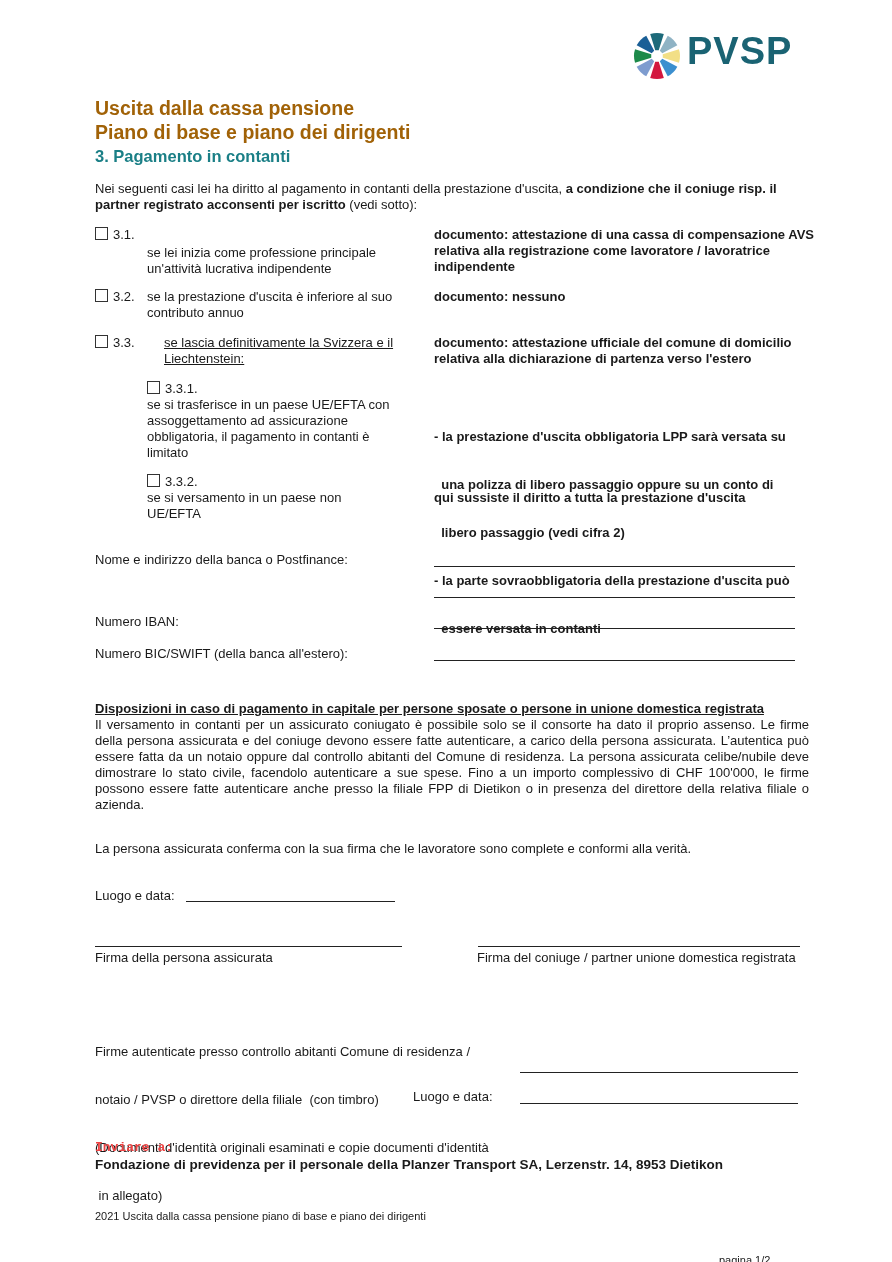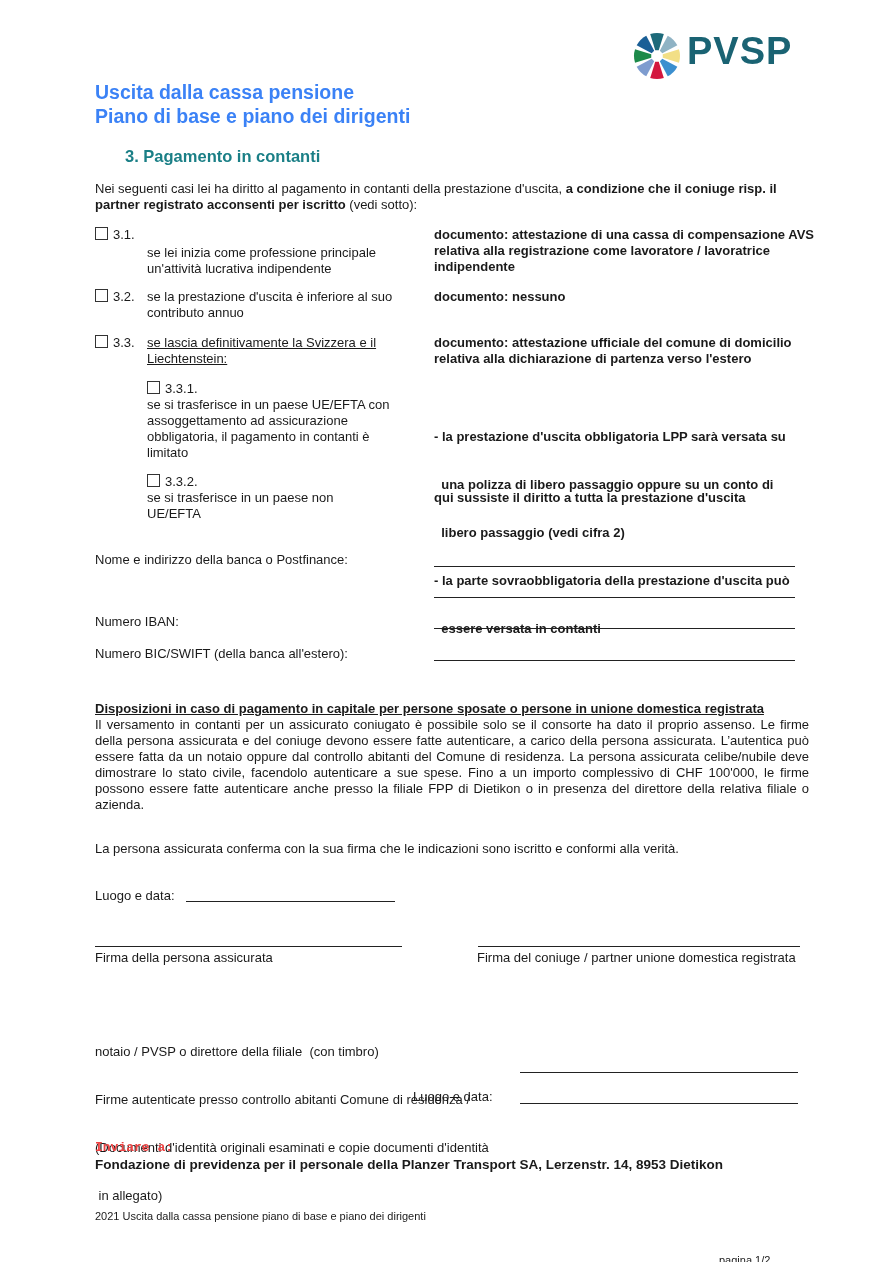--- a/index.html
+++ b/index.html
@@ -1,21 +1,21 @@
 <!DOCTYPE html>
 <html><head>
 <meta charset="utf-8">
 <style>
   html, body { margin:0; padding:0; background:#ffffff; }
   body { width:892px; height:1262px; position:relative; overflow:hidden;
          font-family:"Liberation Sans", sans-serif; color:#1a1a1a; font-size:13px; }
   .abs { position:absolute; }
   .teal { color:#ef4444;font-family:Liberation Mono, monospace; }
-  .title { left:95px; top:80px; font-size:19.5px; font-weight:bold; line-height:24px; color:#3b82f6; }
-  .section { left:95px; top:147px; font-size:16.5px; font-weight:bold; color:#1a7f86;margin-left:30px; }
+  .title { left:95px; top:96px; font-size:19.5px; font-weight:bold; line-height:24px; color:#a16207; }
+  .section { left:95px; top:147px; font-size:16.5px; font-weight:bold; color:#1a7f86; }
   .intro { left:95px; top:181px; width:720px; line-height:16px; }
   .b { font-weight:bold; }
   .u { text-decoration:underline; }
   .row { line-height:16px; }
   .cb { display:inline-block; width:11px; height:11px; border:1px solid #333; vertical-align:-1px; margin-right:5px; }
   .num { left:95px; }
   .lt { left:147px; width:260px; }
   .rt { left:434px; width:390px; font-weight:bold; }
   .line { position:absolute; border-bottom:1px solid #222; height:0; }
   .para { left:95px; top:701px; width:714px; line-height:16px; text-align:justify; }
@@ -51,63 +51,63 @@
 
 <div class="abs row num" style="top:227px;"><span class="cb"></span><span>3.1.</span></div>
 <div class="abs row lt" style="top:227px;margin-top:18px;">se lei inizia come professione principale un'attività lucrativa indipendente</div>
 <div class="abs row rt" style="top:227px;">documento: attestazione di una cassa di compensazione AVS relativa alla registrazione come lavoratore / lavoratrice indipendente</div>
 
 <div class="abs row num" style="top:289px;"><span class="cb"></span><span>3.2.</span></div>
 <div class="abs row lt" style="top:289px;">se la prestazione d'uscita è inferiore al suo contributo annuo</div>
 <div class="abs row rt" style="top:289px;">documento: nessuno</div>
 
 <div class="abs row num" style="top:335px;"><span class="cb"></span><span>3.3.</span></div>
-<div class="abs row lt u" style="top:335px;width:245px;">se lascia definitivamente la Svizzera e il Liechtenstein:</div>
+<div class="abs row lt u" style="top:335px;width:245px;margin-left:17px;">se lascia definitivamente la Svizzera e il Liechtenstein:</div>
 <div class="abs row rt" style="top:335px;">documento: attestazione ufficiale del comune di domicilio relativa alla dichiarazione di partenza verso l'estero</div>
 
 <div class="abs row" style="left:147px;top:381px;"><span class="cb"></span><span>3.3.1.</span></div>
 <div class="abs row" style="left:147px;top:397px;width:250px;">se si trasferisce in un paese UE/EFTA con assoggettamento ad assicurazione obbligatoria, il pagamento in contanti è limitato</div>
 <div class="abs row rt" style="top:397px;white-space:pre;">
   <div>- la prestazione d'uscita obbligatoria LPP sarà versata su</div>
   <div>  una polizza di libero passaggio oppure su un conto di</div>
   <div>  libero passaggio (vedi cifra 2)</div>
   <div>- la parte sovraobbligatoria della prestazione d'uscita può</div>
   <div>  essere versata in contanti</div>
 </div>
 
 <div class="abs row" style="left:147px;top:474px;"><span class="cb"></span><span>3.3.2.</span></div>
-<div class="abs row" style="left:147px;top:490px;width:200px;">se si trasferisce in un paese non UE/EFTA</div>
+<div class="abs row" style="left:147px;top:490px;width:200px;">se si versamento in un paese non UE/EFTA</div>
 <div class="abs row rt" style="top:490px;">qui sussiste il diritto a tutta la prestazione d'uscita</div>
 
 <div class="abs" style="left:95px;top:552px;">Nome e indirizzo della banca o Postfinance:</div>
 <div class="line" style="left:434px;top:566px;width:361px;"></div>
 <div class="line" style="left:434px;top:597px;width:361px;"></div>
 <div class="abs" style="left:95px;top:614px;">Numero IBAN:</div>
 <div class="line" style="left:434px;top:628px;width:361px;"></div>
 <div class="abs" style="left:95px;top:646px;">Numero BIC/SWIFT (della banca all'estero):</div>
 <div class="line" style="left:434px;top:660px;width:361px;"></div>
 
 <div class="abs para">
   <div class="b u" style="text-align:left;">Disposizioni in caso di pagamento in capitale per persone sposate o persone in unione domestica registrata</div>
   <div>Il versamento in contanti per un assicurato coniugato è possibile solo se il consorte ha dato il proprio assenso. Le firme della persona assicurata e del coniuge devono essere fatte autenticare, a carico della persona assicurata. L’autentica può essere fatta da un notaio oppure dal controllo abitanti del Comune di residenza. La persona assicurata celibe/nubile deve dimostrare lo stato civile, facendolo autenticare a sue spese. Fino a un importo complessivo di CHF 100'000, le firme possono essere fatte autenticare anche presso la filiale FPP di Dietikon o in presenza del direttore della relativa filiale o azienda.</div>
 </div>
 
-<div class="abs" style="left:95px;top:841px;">La persona assicurata conferma con la sua firma che le indicazioni sono iscritto e conformi alla verità.</div>
+<div class="abs" style="left:95px;top:841px;">La persona assicurata conferma con la sua firma che le lavoratore sono complete e conformi alla verità.</div>
 
 <div class="abs" style="left:95px;top:888px;">Luogo e data:</div>
 <div class="line" style="left:186px;top:901px;width:209px;"></div>
 
 <div class="line" style="left:95px;top:946px;width:307px;"></div>
 <div class="abs" style="left:95px;top:950px;">Firma della persona assicurata</div>
 <div class="line" style="left:478px;top:946px;width:322px;"></div>
 <div class="abs" style="left:477px;top:950px;">Firma del coniuge / partner unione domestica registrata</div>
 
 <div class="abs row" style="left:95px;top:1012px;white-space:pre;">
+  <div>Firme autenticate presso controllo abitanti Comune di residenza /</div>
   <div>notaio / PVSP o direttore della filiale  (con timbro)</div>
-  <div>Firme autenticate presso controllo abitanti Comune di residenza /</div>
   <div>(Documenti d'identità originali esaminati e copie documenti d'identità</div>
   <div> in allegato)</div>
 </div>
 <div class="line" style="left:520px;top:1072px;width:278px;"></div>
 <div class="abs" style="left:413px;top:1089px;">Luogo e data:</div>
 <div class="line" style="left:520px;top:1103px;width:278px;"></div>
 
 <div class="abs teal b" style="left:95px;top:1140px;font-size:13px;">Inviare a:</div>
 <div class="abs b" style="left:95px;top:1157px;font-size:13.5px;">Fondazione di previdenza per il personale della Planzer Transport SA, Lerzenstr. 14, 8953 Dietikon</div>
 

